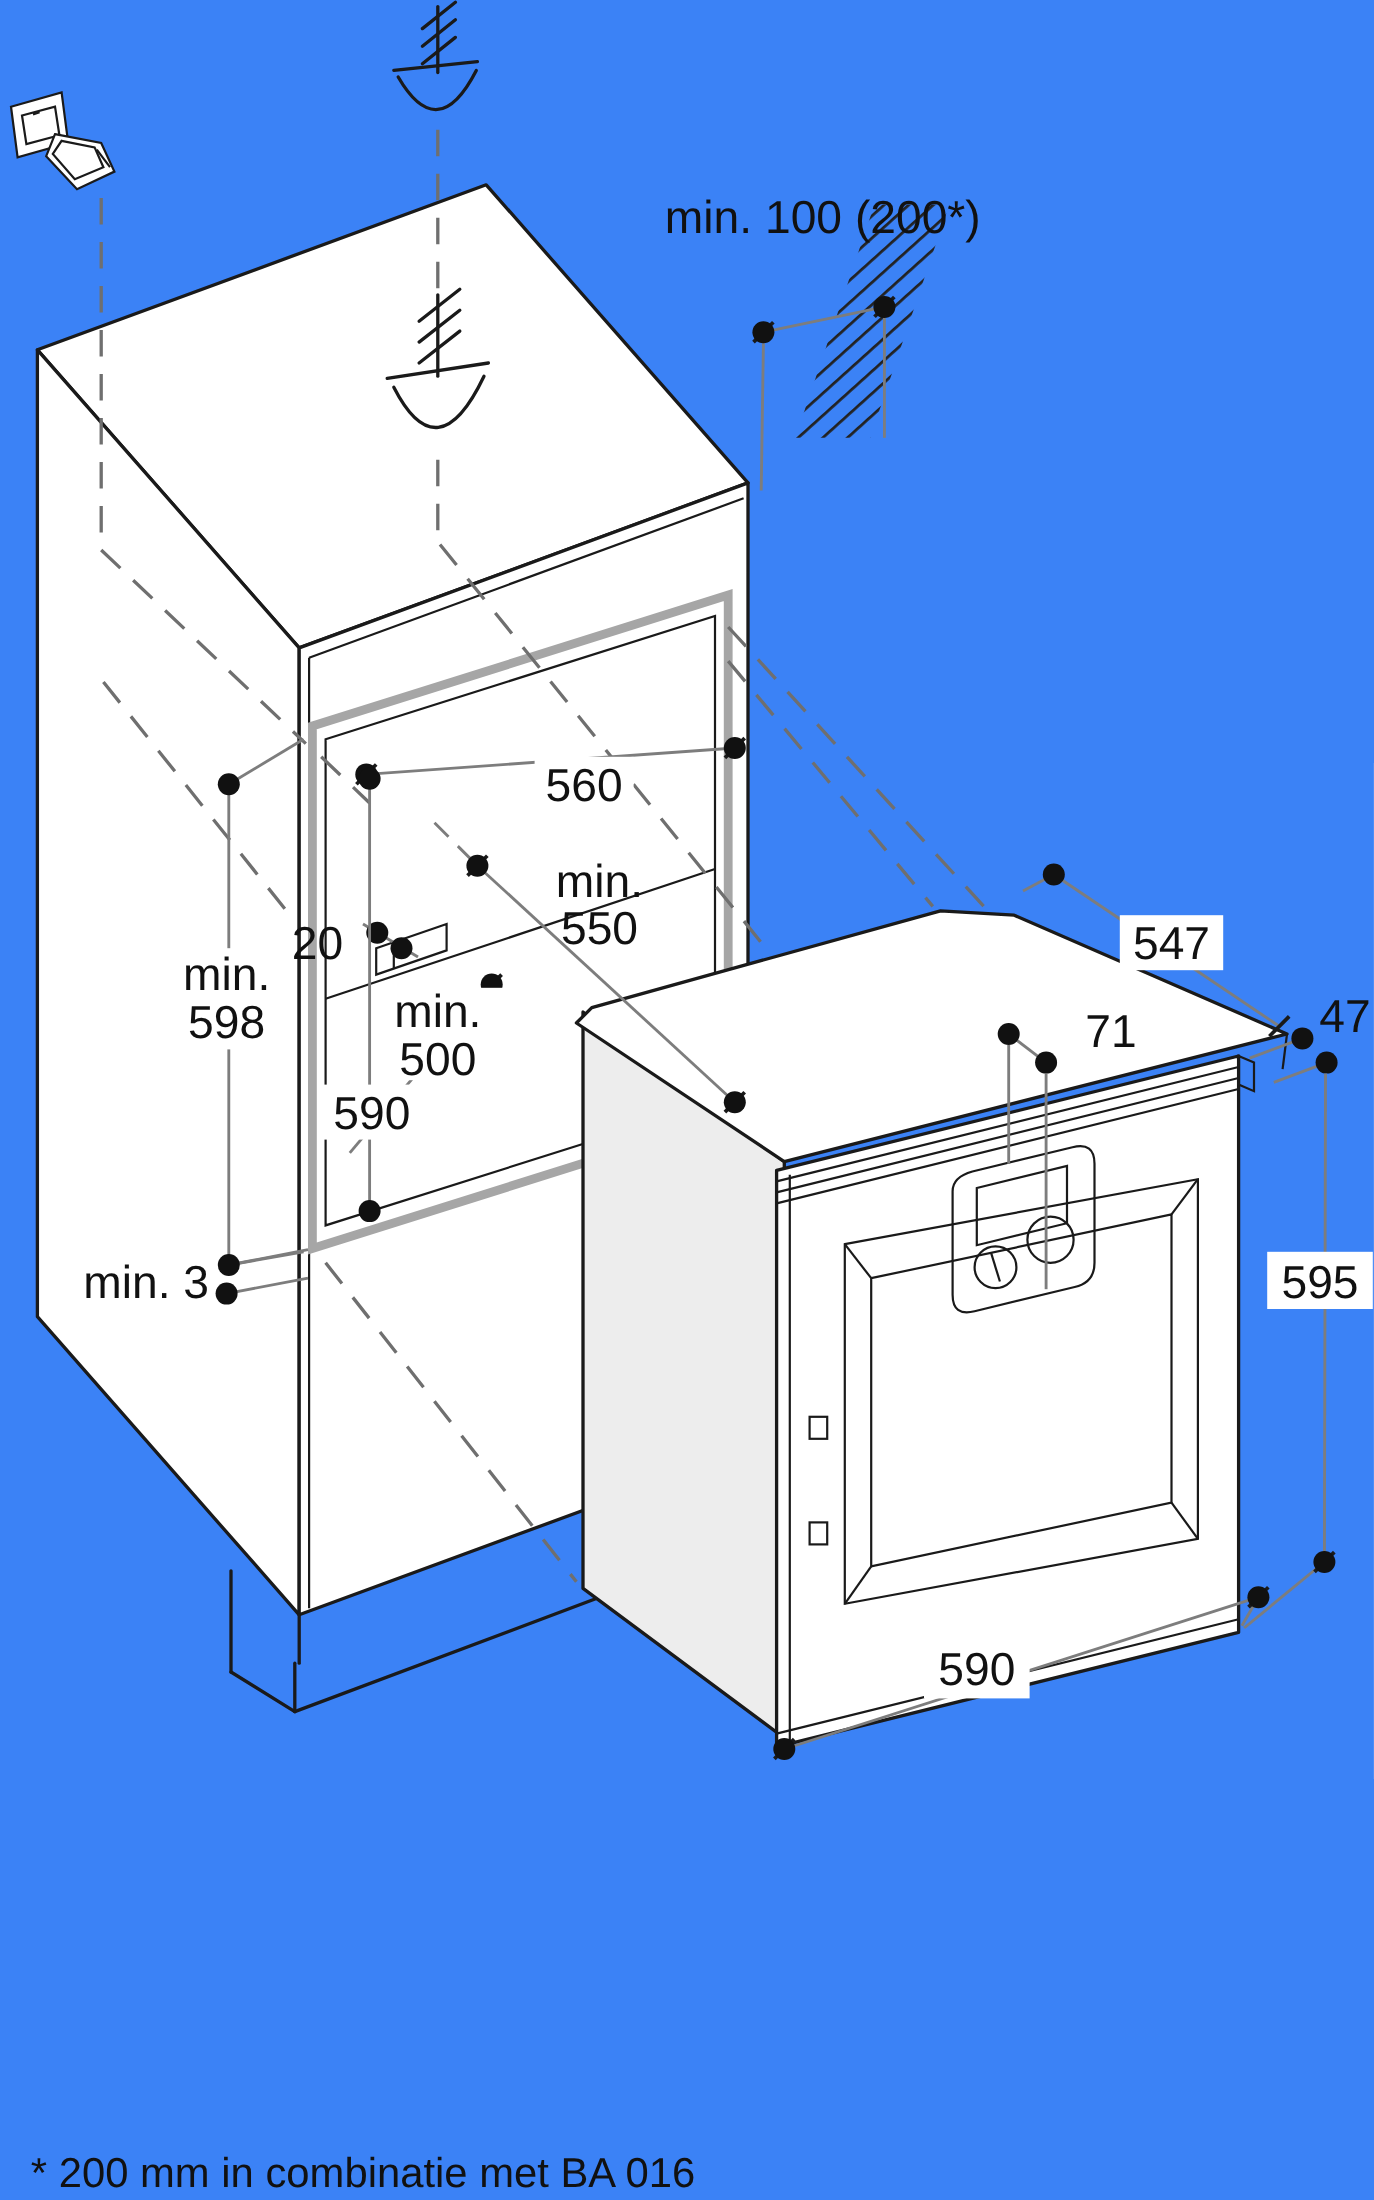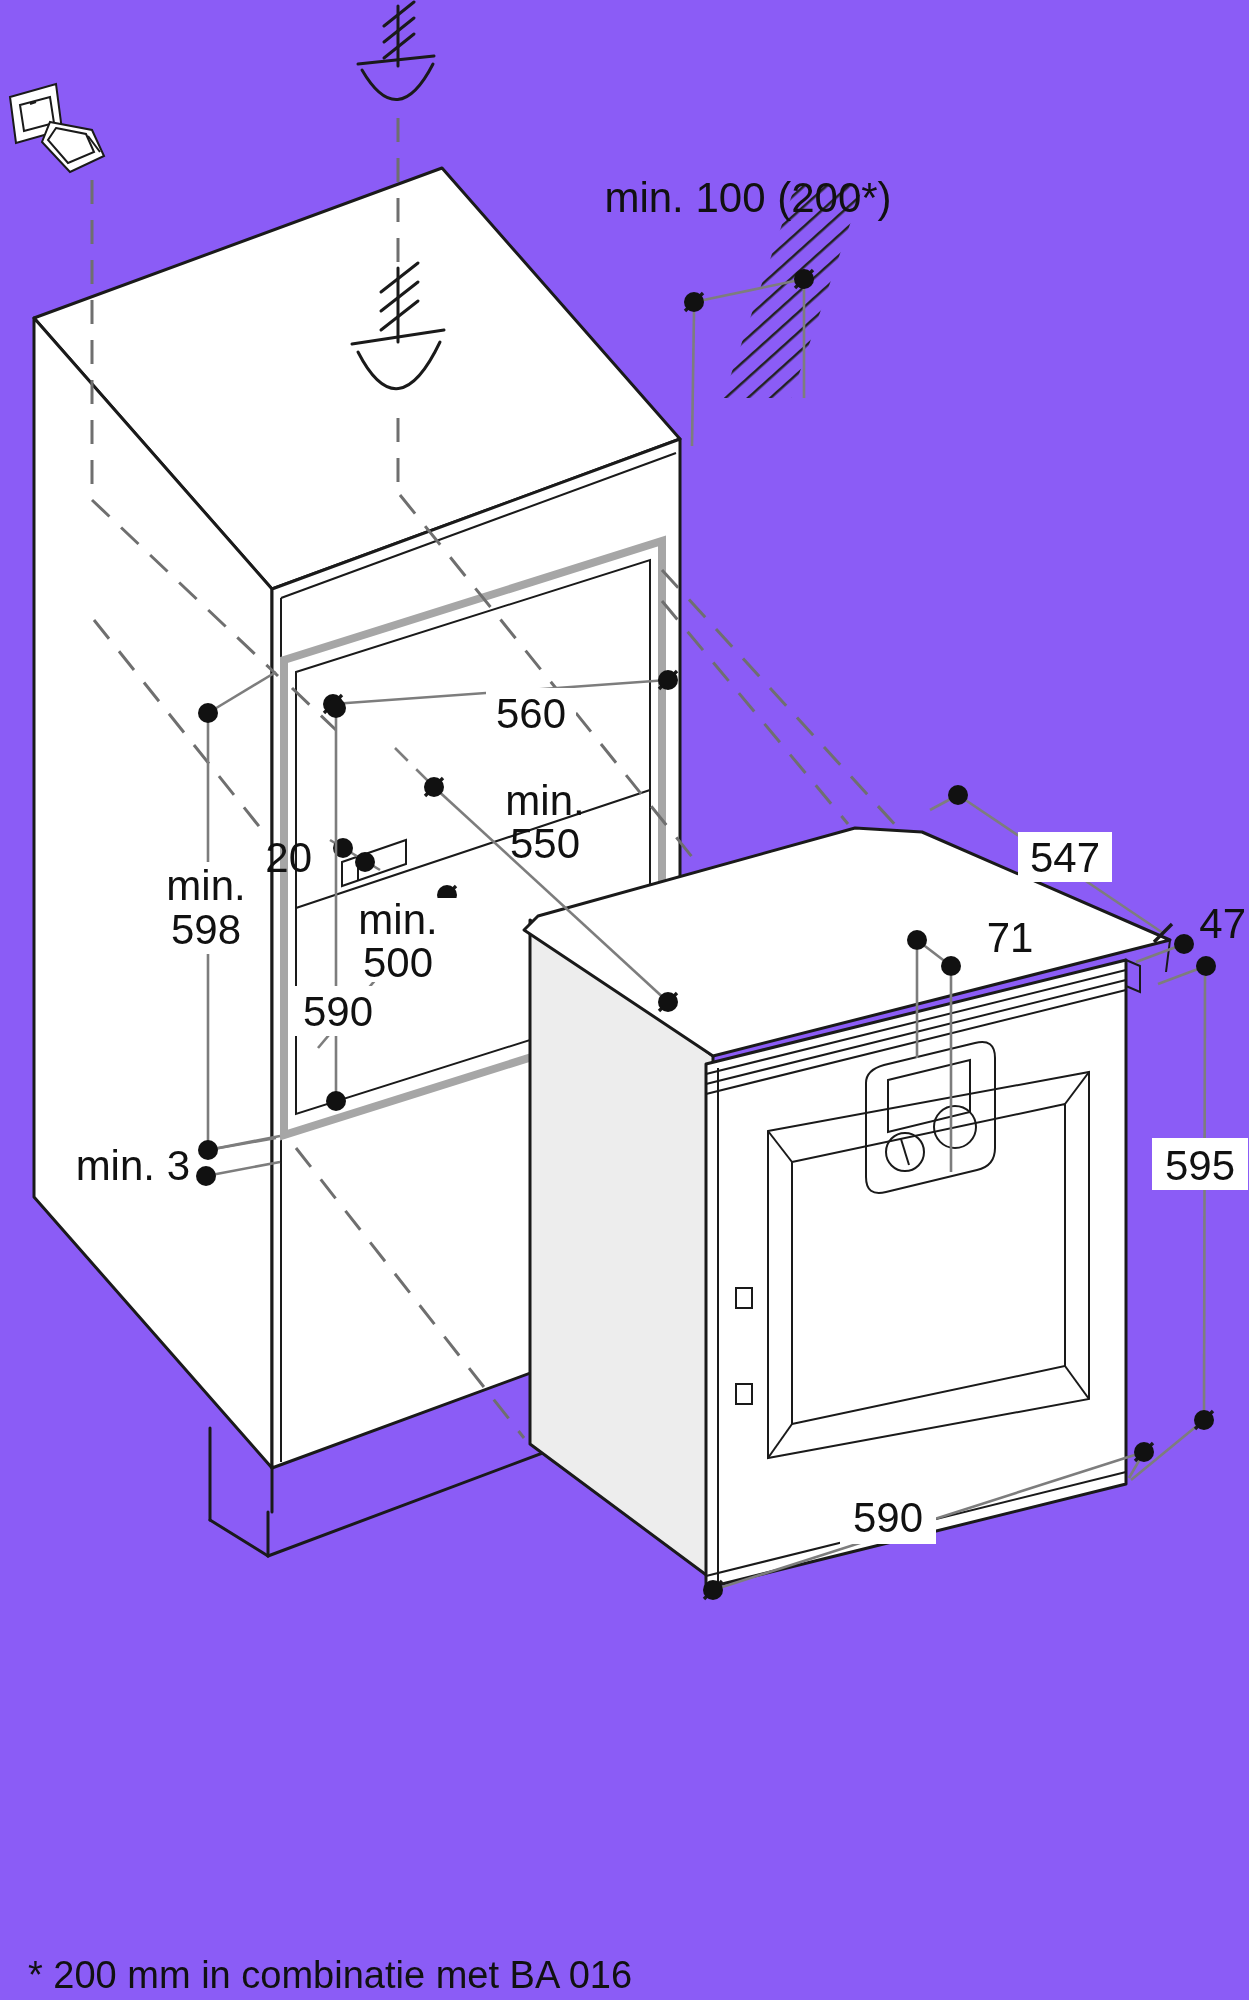--- a/index.html
+++ b/index.html
@@ -1,16 +1,16 @@
 <!DOCTYPE html>
 <html><head>
 <meta charset="utf-8">
 <style>
   html,body{margin:0;padding:0;background:#ffffff;}
-  .canvas{position:relative;width:1249px;height:2000px;background:#8b5cf6;overflow:hidden;
+  .canvas{position:relative;width:1249px;height:2000px;background:#3b82f6;overflow:hidden;
           font-family:"Liberation Sans", sans-serif;}
   svg{position:absolute;left:0;top:0;}
   .ln{stroke:#1a1a1a;stroke-width:3;fill:none;stroke-linecap:round;stroke-linejoin:round;}
   .lnthin{stroke:#1a1a1a;stroke-width:2;fill:none;}
   .face{fill:#ffffff;stroke:#1a1a1a;stroke-width:3;stroke-linejoin:round;}
   .faceg{fill:#ededed;stroke:#1a1a1a;stroke-width:3;stroke-linejoin:round;}
   .nicheframe{stroke:#a6a6a6;stroke-width:8;fill:none;stroke-linejoin:miter;}
   .dim{stroke:#7d7d7d;stroke-width:2.6;fill:none;}
   .dimdash{stroke:#7d7d7d;stroke-width:2.6;fill:none;stroke-dasharray:18 12;}
   .dash{stroke:#6f6f6f;stroke-width:3;fill:none;stroke-dasharray:24 16;}

